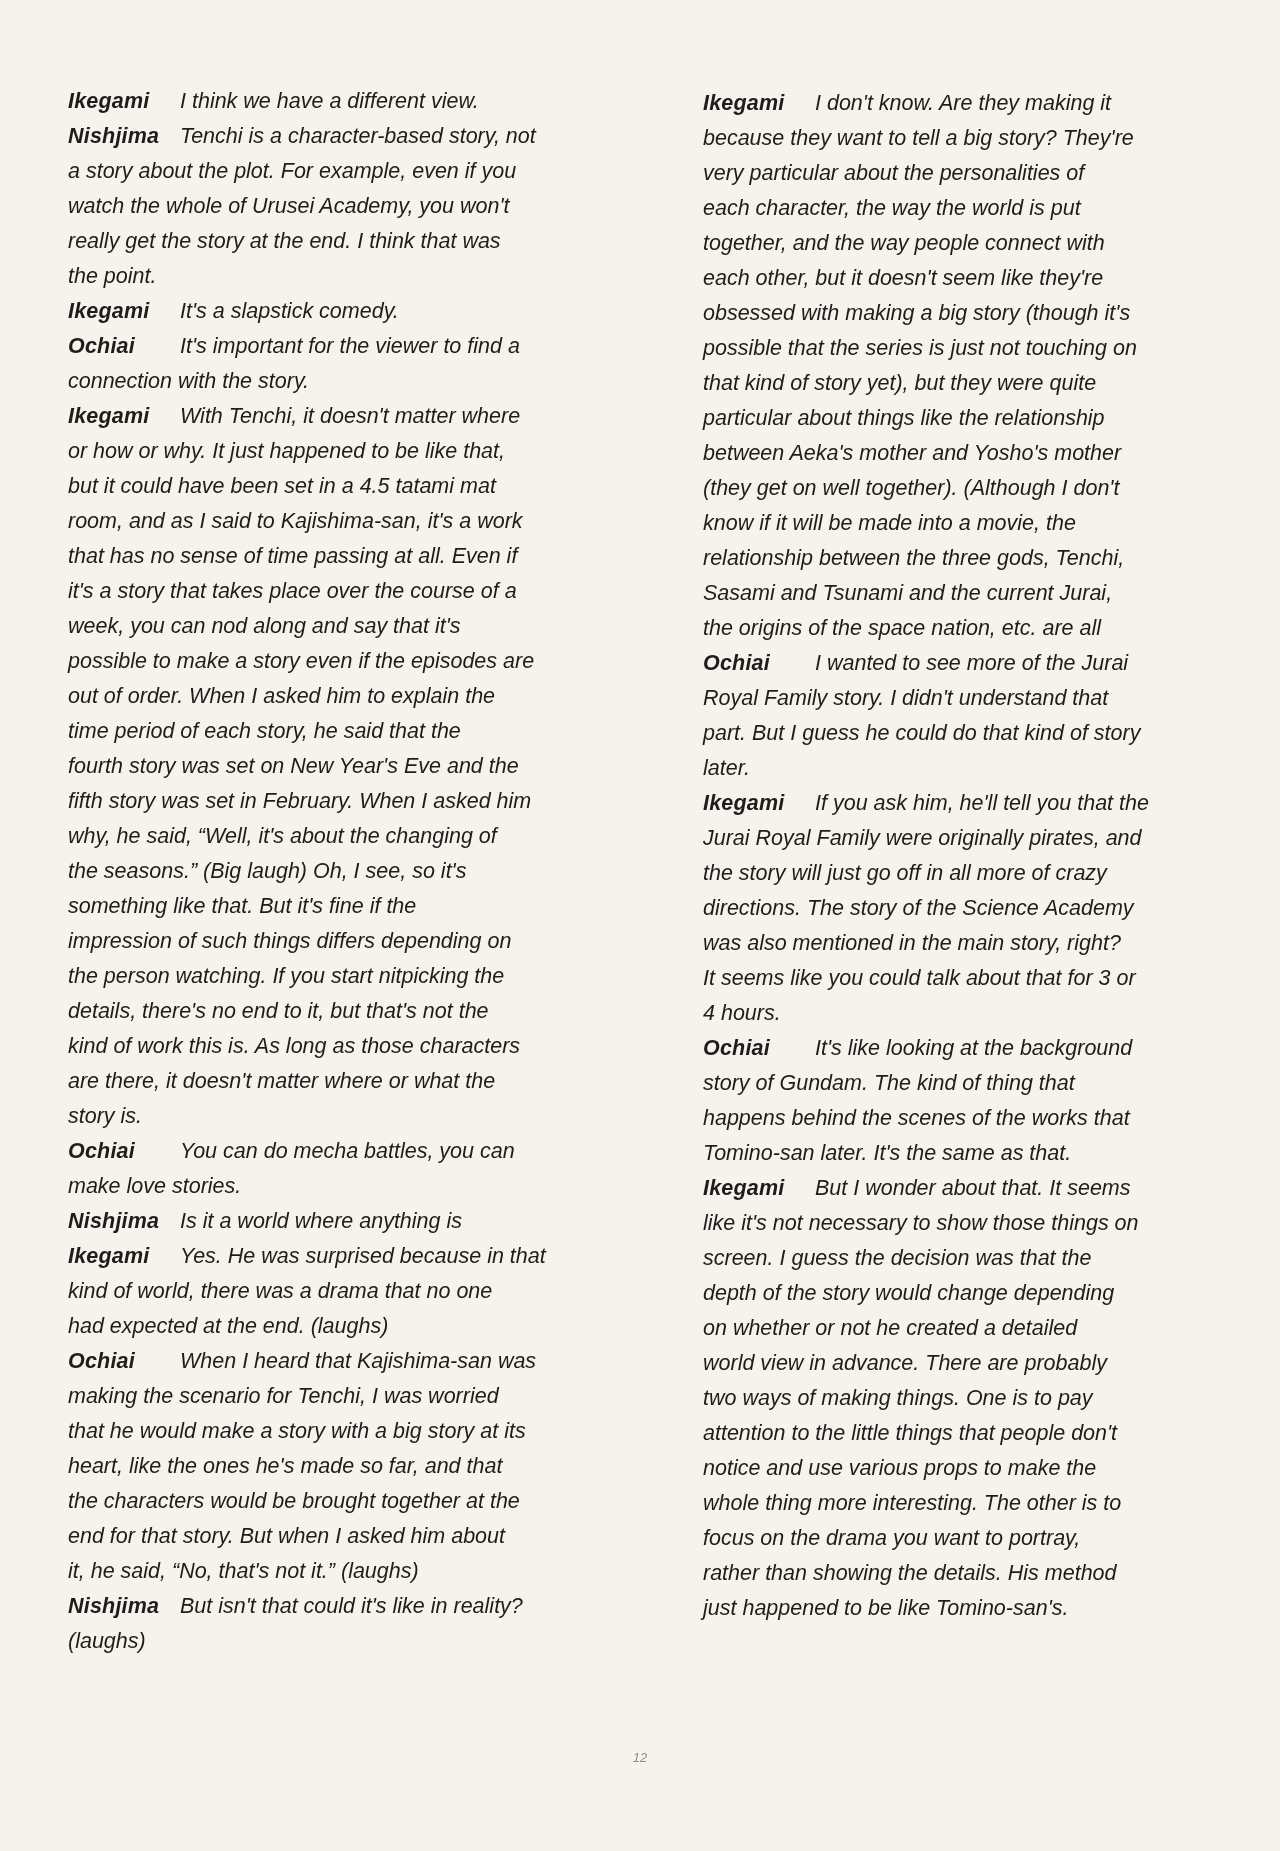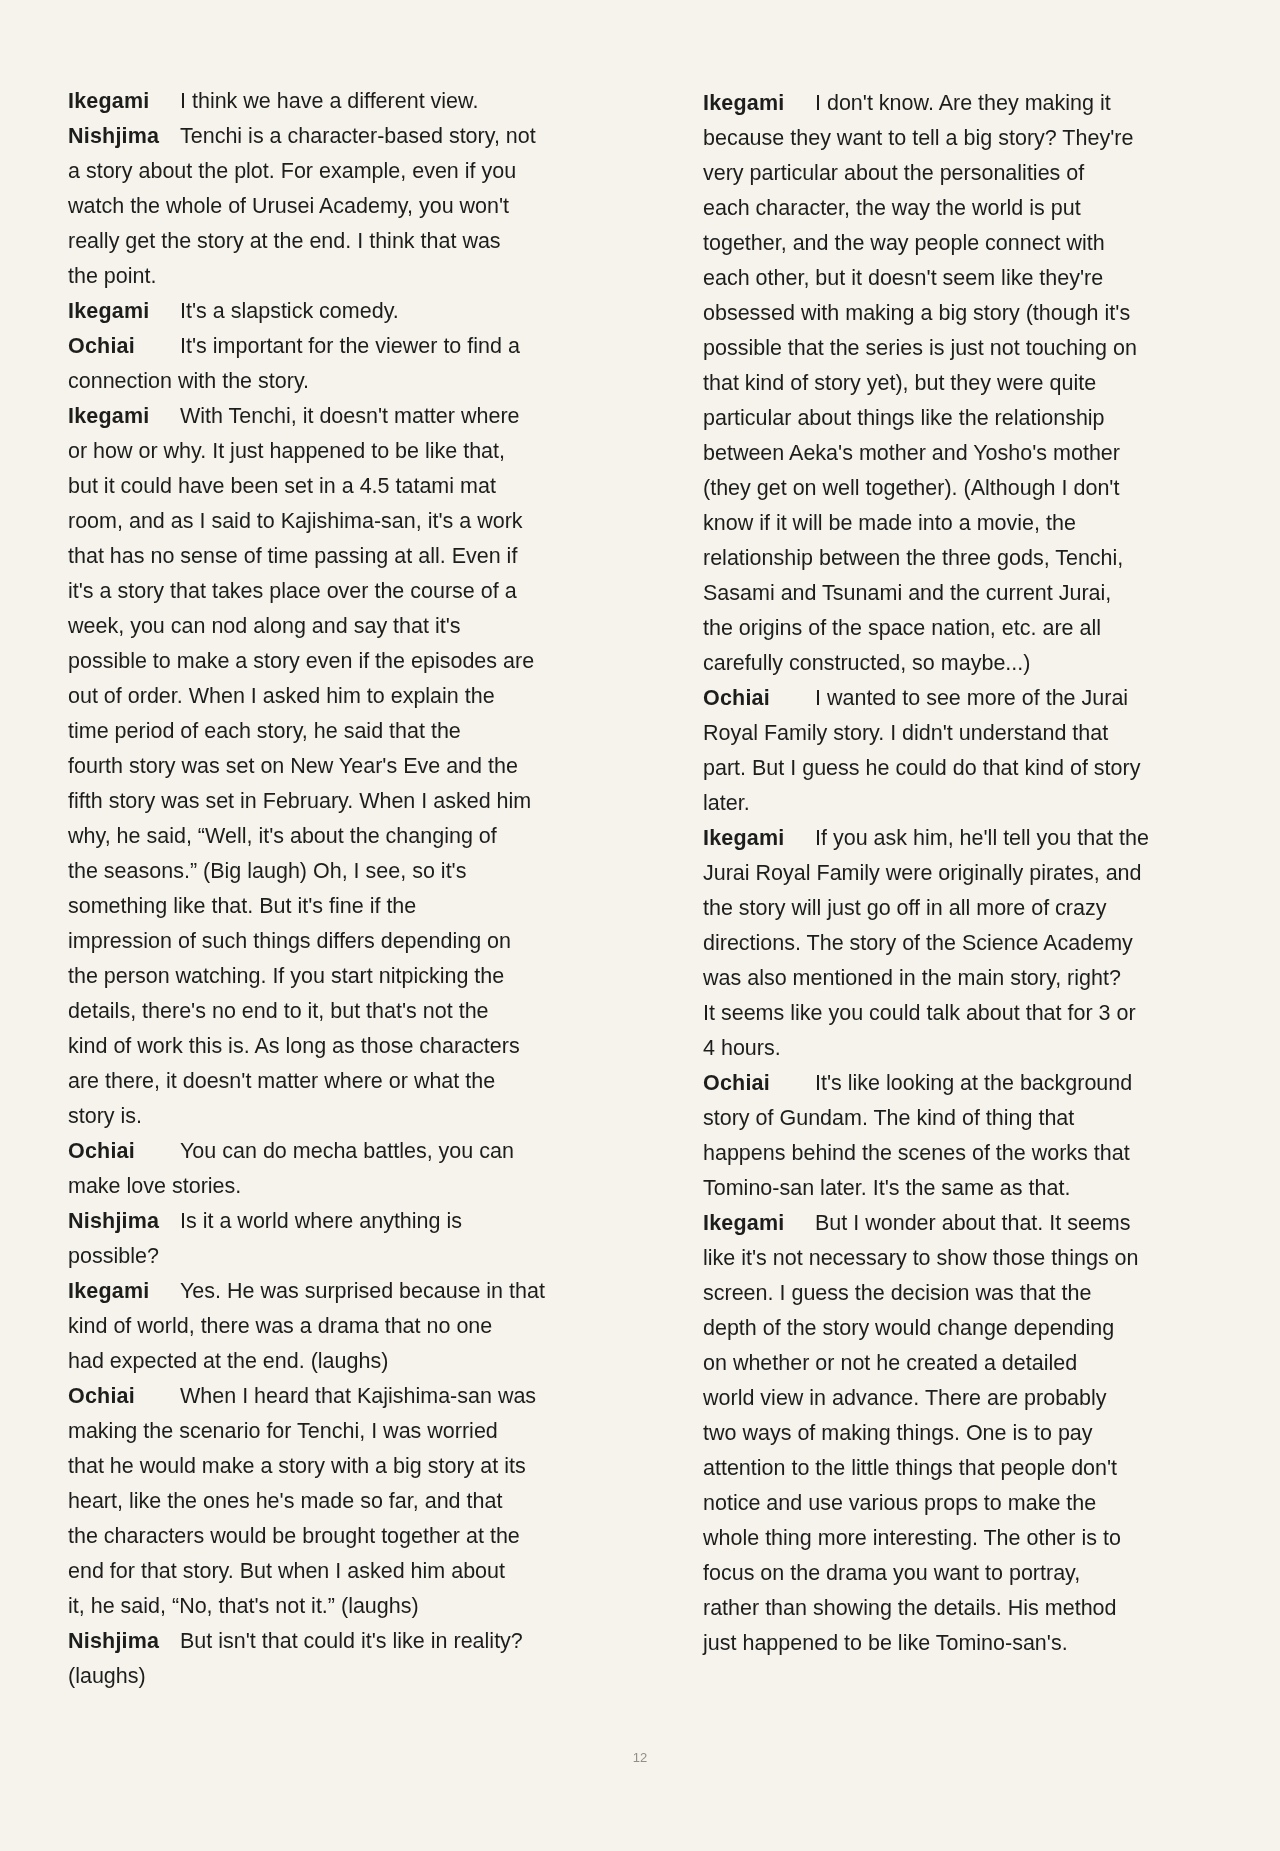--- a/index.html
+++ b/index.html
@@ -11,20 +11,21 @@
     height: 1851px;
     background: #f5f3ec;
     font-family: "Liberation Sans", sans-serif;
     color: #1d1d1b;
     position: relative;
     overflow: hidden;
   }
   .sheet {
     position: absolute;
     inset: 0;
+    font-style: italic;
   }
   .col {
     position: absolute;
     font-size: 21.5px;
     line-height: 35px;
   }
   .col-left  { left: 68px;  top: 84px; width: 540px; }
   .col-right { left: 703px; top: 64px; width: 515px; margin-top: 22px; }
   .para { margin: 0; padding: 0; }
   .line {
@@ -91,21 +92,20 @@
         <div class="line">kind of work this is. As long as those characters</div>
         <div class="line">are there, it doesn't matter where or what the</div>
         <div class="line">story is.</div>
       </div>
       <div class="para">
         <div class="line"><span class="speaker">Ochiai</span><span>You can do mecha battles, you can</span></div>
         <div class="line">make love stories.</div>
       </div>
       <div class="para">
         <div class="line"><span class="speaker">Nishjima</span><span>Is it a world where anything is</span></div>
-        <div class="line">possible?</div>
       </div>
       <div class="para">
         <div class="line"><span class="speaker">Ikegami</span><span>Yes. He was surprised because in that</span></div>
         <div class="line">kind of world, there was a drama that no one</div>
         <div class="line">had expected at the end. (laughs)</div>
       </div>
       <div class="para">
         <div class="line"><span class="speaker">Ochiai</span><span>When I heard that Kajishima-san was</span></div>
         <div class="line">making the scenario for Tenchi, I was worried</div>
         <div class="line">that he would make a story with a big story at its</div>
@@ -130,21 +130,20 @@
         <div class="line">obsessed with making a big story (though it's</div>
         <div class="line">possible that the series is just not touching on</div>
         <div class="line">that kind of story yet), but they were quite</div>
         <div class="line">particular about things like the relationship</div>
         <div class="line">between Aeka's mother and Yosho's mother</div>
         <div class="line">(they get on well together). (Although I don't</div>
         <div class="line">know if it will be made into a movie, the</div>
         <div class="line">relationship between the three gods, Tenchi,</div>
         <div class="line">Sasami and Tsunami and the current Jurai,</div>
         <div class="line">the origins of the space nation, etc. are all</div>
-        <div class="line">carefully constructed, so maybe...)</div>
       </div>
       <div class="para">
         <div class="line"><span class="speaker">Ochiai</span><span>I wanted to see more of the Jurai</span></div>
         <div class="line">Royal Family story. I didn't understand that</div>
         <div class="line">part. But I guess he could do that kind of story</div>
         <div class="line">later.</div>
       </div>
       <div class="para">
         <div class="line"><span class="speaker">Ikegami</span><span>If you ask him, he'll tell you that the</span></div>
         <div class="line">Jurai Royal Family were originally pirates, and</div>

